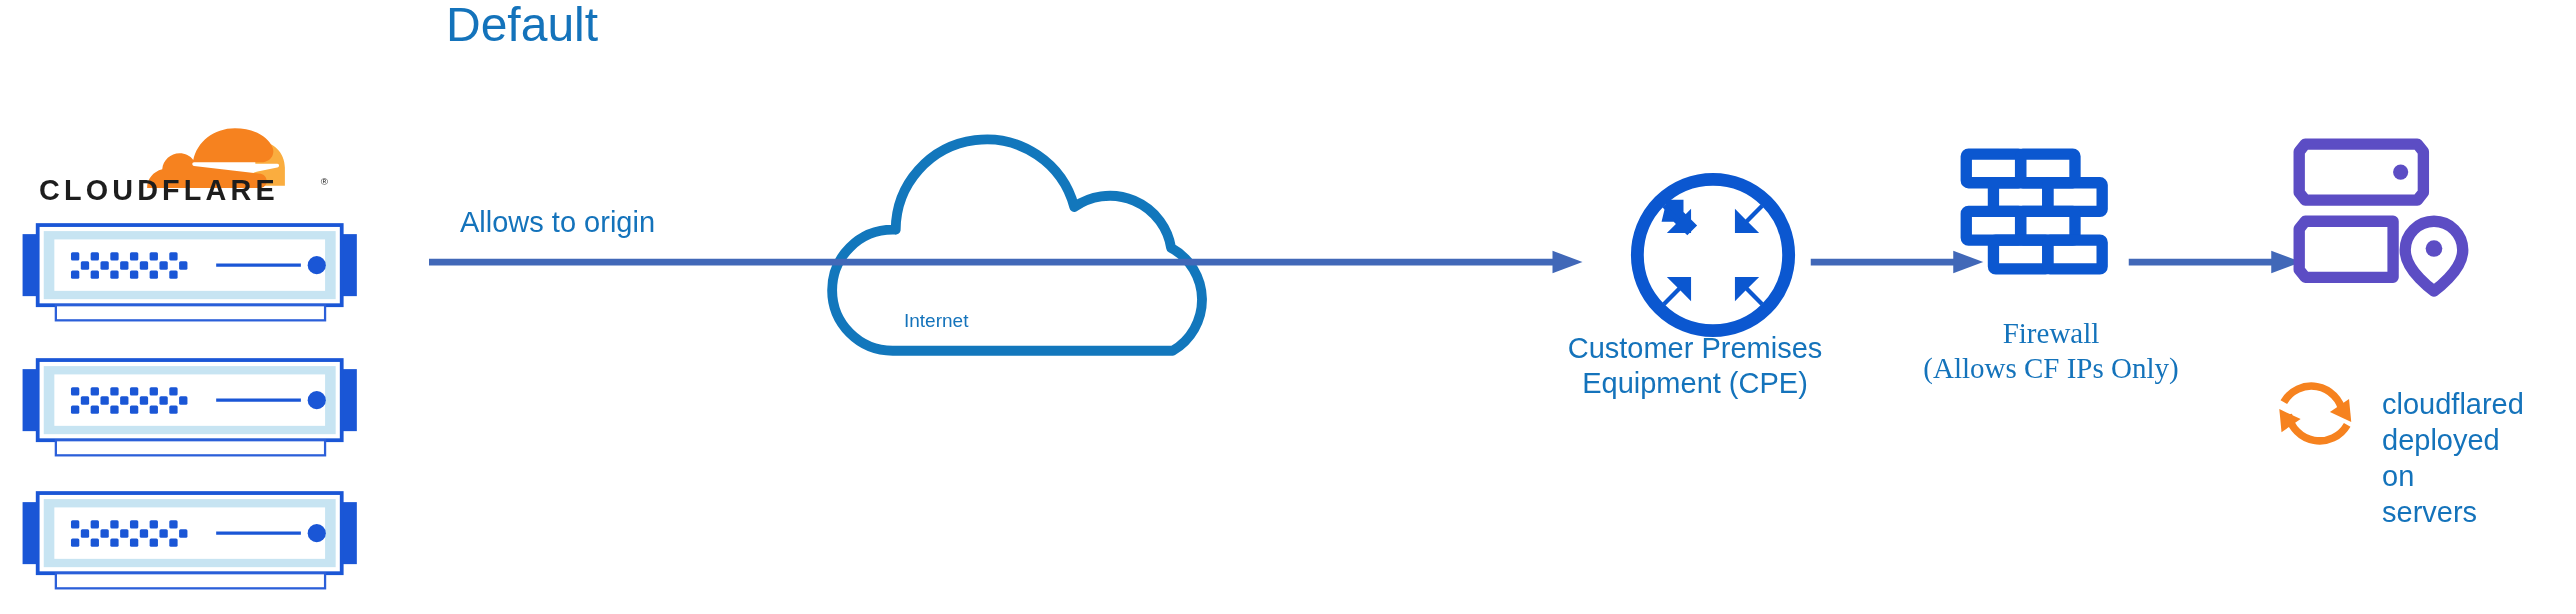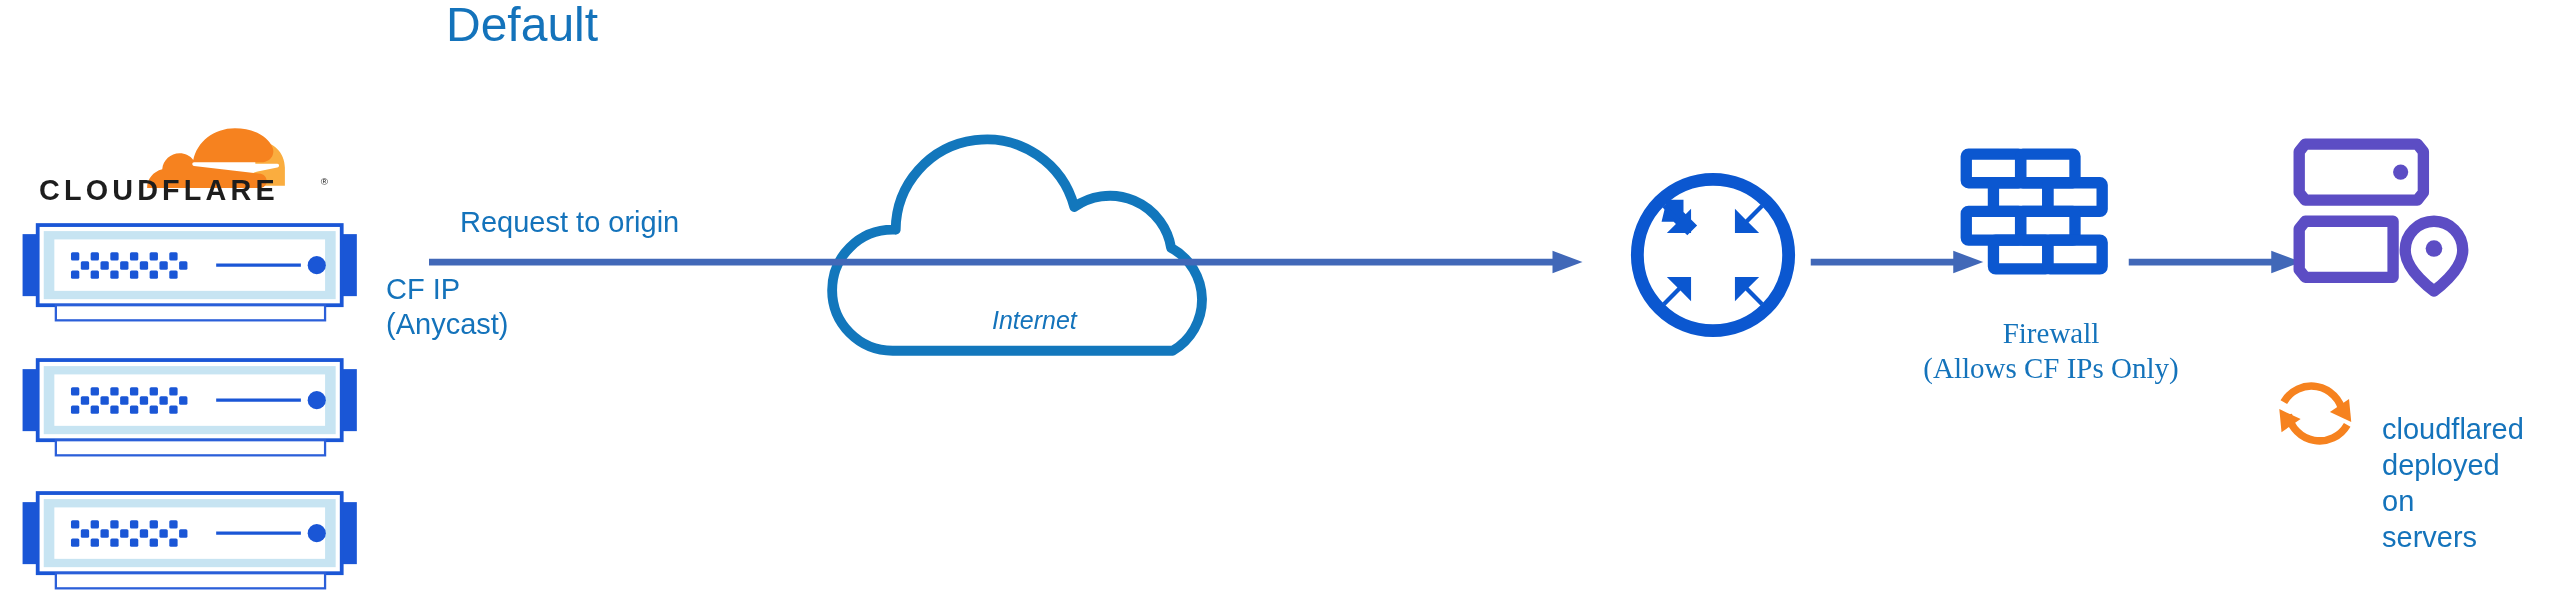--- a/index.html
+++ b/index.html
@@ -64,25 +64,24 @@
     left: 460px;
     top: 206px;
     font-size: 29px;
     white-space: nowrap;
   }
   #label-cf-ip {
     left: 386px;
     top: 272px;
   }
   #label-internet {
-    left: 992px;
+    left: 904px;
     top: 303px;
-    font-size: 25px;
+    font-size: 19px;
     white-space: nowrap;
-    font-style: italic;
   }
   #label-cpe {
     left: 1521px;
     top: 331px;
     text-align: center;
     width: 348px;
   }
   #label-firewall {
     left: 1862px;
     top: 316px;
@@ -92,21 +91,20 @@
   }
   #label-origin-server {
     left: 2255px;
     top: 331px;
     white-space: nowrap;
   }
   #label-cloudflared {
     left: 2382px;
     top: 386px;
     line-height: 36px;
-    margin-top: 25px;
   }
 
   
   #internet-cloud { left: 817px; top: 110px; width: 454px; height: 250px; }
   #cpe-router-icon { left: 1626px; top: 168px; width: 174px; height: 174px; }
   #firewall-icon { left: 1960px; top: 148px; width: 159px; height: 151px; }
   #origin-server-icon { left: 2293px; top: 138px; width: 182px; height: 159px; }
   #cloudflared-sync-icon { left: 2270px; top: 375px; width: 91px; height: 83px; }
 
   
@@ -252,42 +250,42 @@
 
   <div class="abs label" id="label-internet">Internet</div>
 
   <div class="abs" id="connector-origin-line">
     <svg width="1165" height="30" viewBox="0 0 1540 40" xmlns="http://www.w3.org/2000/svg">
       <line x1="0" y1="20" x2="1500" y2="20" stroke="#4168b8" stroke-width="9"></line>
       <path d="M1498 5 L1538 20 L1498 35 Z" fill="#4168b8"></path>
     </svg>
   </div>
 
-  <div class="abs" id="label-request-to-origin" style="color:#1473bb;">Request to origin</div>
-
-  <div class="abs label" id="label-cf-ip">CF IP
-(Anycast)</div>
+  <div class="abs" id="label-request-to-origin" style="color:#1473bb;">Allows to origin</div>
+
 
   <div class="abs" id="cpe-router-icon">
     <svg width="174" height="174" viewBox="0 0 230 230" xmlns="http://www.w3.org/2000/svg">
       <circle cx="115" cy="115" r="100" fill="none" stroke="#0b57d0" stroke-width="17"></circle>
       <g fill="#0b57d0">
 
         <path d="M56 44 L78 44 L78 60 L96 78 L83 91 L65 73 L49 73 Z" transform="translate(-2,-2)"></path>
         <path d="M52 48 L72 68 L86 54 L86 86 L54 86 L68 72 L48 52 Z"></path>
 
         <path d="M178 48 L158 68 L144 54 L144 86 L176 86 L162 72 L182 52 Z"></path>
 
         <path d="M52 182 L72 162 L86 176 L86 144 L54 144 L68 158 L48 178 Z"></path>
 
         <path d="M178 182 L158 162 L144 176 L144 144 L176 144 L162 158 L182 178 Z"></path>
       </g>
     </svg>
   </div>
 
+  <div class="abs label" id="label-cpe">Customer Premises
+Equipment (CPE)</div>
 
   <div class="abs" id="connector-cpe-firewall">
     <svg width="174" height="30" viewBox="0 0 230 40" xmlns="http://www.w3.org/2000/svg">
       <line x1="0" y1="20" x2="192" y2="20" stroke="#4168b8" stroke-width="9"></line>
       <path d="M190 5 L230 20 L190 35 Z" fill="#4168b8"></path>
     </svg>
   </div>
 
   <div class="abs" id="firewall-icon">
     <svg width="159" height="151" viewBox="0 0 210 200" xmlns="http://www.w3.org/2000/svg">

